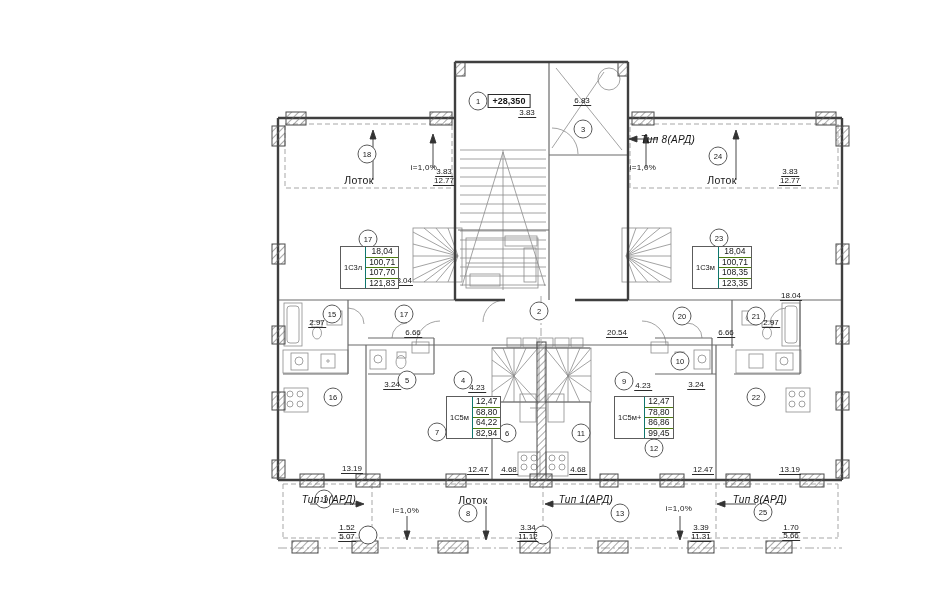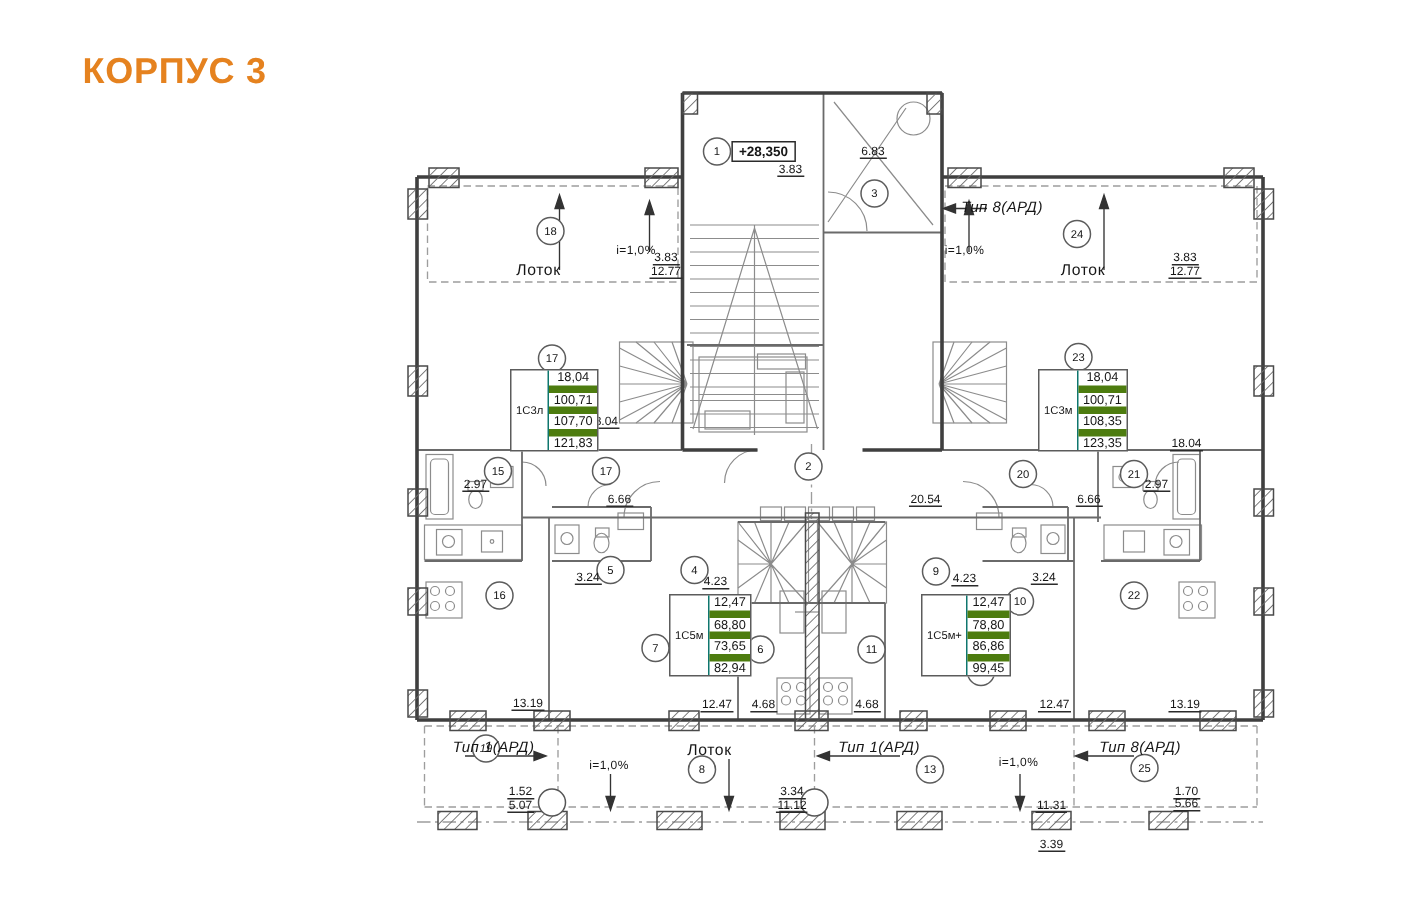--- a/index.html
+++ b/index.html
@@ -15,30 +15,29 @@
   #labels > div{position:absolute;transform:translate(-50%,-50%);color:#161616;white-space:nowrap;}
   .circ{width:17px;height:17px;border:1px solid #5c5c5c;border-radius:50%;background:#fff;
         font-size:7.5px;display:flex;align-items:center;justify-content:center;}
   .dim{font-size:8px;border-bottom:1px solid #2b2b2b;padding:0 1px 0 1px;line-height:9px;}
   .lbl{font-size:10.5px;letter-spacing:.4px;}
   .typ{font-size:10px;font-style:italic;letter-spacing:.3px;}
   .slope{font-size:8px;transform:translate(-50%,-50%) rotate(-90deg);letter-spacing:.3px;}
   .elev{font-size:9px;font-weight:bold;border:1px solid #2b2b2b;background:#fff;padding:1px 4px;line-height:10px;}
   .apt{transform:none !important;display:flex;border:1px solid #5c5c5c;background:#fff;}
   .apt .apt-t{font-size:7.5px;display:flex;align-items:center;padding:0 3px;border-right:1px solid #0f766e;}
-  .apt .apt-v div{font-size:8.5px;line-height:9.5px;padding:0 3px;border-bottom:5px solid #4d7c0f;text-align:center;}
+  .apt .apt-v div{font-size:8.5px;line-height:9.5px;padding:0 3px;border-bottom:1px solid #4d7c0f;text-align:center;}
   .apt .apt-v div:last-child{border-bottom:none;}
 </style>
 </head>
 <body>
 
 <div class="stage">
 
   <div class="title">
-    <div class="t1" style="color: rgb(229, 130, 31);">КОРПУС 3</div>
   </div>
 
   <svg class="draw" width="941" height="600" viewBox="0 0 941 600">
     <defs>
       <pattern id="h" width="5" height="5" patternUnits="userSpaceOnUse" patternTransform="rotate(45)">
         <line x1="0" y1="0" x2="0" y2="5" stroke="#6f6f6f" stroke-width="1.2"></line>
       </pattern>
     </defs>
 
     <g stroke="#9d9d9d" stroke-width="0.9" fill="none" stroke-dasharray="5,3">
@@ -224,21 +223,21 @@
   <div id="labels">
       <div class="circ" style="left: 478px; top: 101px;">1</div>
       <div class="circ" style="left: 539px; top: 311px;">2</div>
       <div class="circ" style="left: 583px; top: 129px;">3</div>
       <div class="circ" style="left: 463px; top: 380px;">4</div>
       <div class="circ" style="left: 407px; top: 380px;">5</div>
       <div class="circ" style="left: 507px; top: 433px;">6</div>
       <div class="circ" style="left: 437px; top: 432px;">7</div>
       <div class="circ" style="left: 468px; top: 513px;">8</div>
       <div class="circ" style="left: 624px; top: 381px;">9</div>
-      <div class="circ" style="left: 680px; top: 401px;">10</div>
+      <div class="circ" style="left: 680px; top: 361px;">10</div>
       <div class="circ" style="left: 581px; top: 433px;">11</div>
       <div class="circ" style="left: 654px; top: 448px;">12</div>
       <div class="circ" style="left: 620px; top: 513px;">13</div>
       <div class="circ" style="left: 404px; top: 314px;">17</div>
       <div class="circ" style="left: 332px; top: 314px;">15</div>
       <div class="circ" style="left: 333px; top: 397px;">16</div>
       <div class="circ" style="left: 368px; top: 239px;">17</div>
       <div class="circ" style="left: 367px; top: 154px;">18</div>
       <div class="circ" style="left: 324px; top: 499px; font-style: italic;">19</div>
       <div class="circ" style="left: 682px; top: 316px;">20</div>
@@ -267,21 +266,21 @@
       <div class="dim" style="left: 352px; top: 469px;">13.19</div>
       <div class="dim" style="left: 790px; top: 470px;">13.19</div>
       <div class="dim" style="left: 478px; top: 470px;">12.47</div>
       <div class="dim" style="left: 703px; top: 470px;">12.47</div>
       <div class="dim" style="left: 509px; top: 470px;">4.68</div>
       <div class="dim" style="left: 578px; top: 470px;">4.68</div>
       <div class="dim" style="left: 347px; top: 528px;">1.52</div>
       <div class="dim" style="left: 347px; top: 537px;">5.07</div>
       <div class="dim" style="left: 528px; top: 528px;">3.34</div>
       <div class="dim" style="left: 528px; top: 537px;">11.12</div>
-      <div class="dim" style="left: 701px; top: 528px; margin-top: 35px;">3.39</div>
+      <div class="dim" style="left: 701px; top: 528px;">3.39</div>
       <div class="dim" style="left: 701px; top: 537px;">11.31</div>
       <div class="dim" style="left: 791px; top: 528px;">1.70</div>
       <div class="dim" style="left: 791px; top: 536px;">5.66</div>
       <div class="lbl" style="left: 359px; top: 180px;">Лоток</div>
       <div class="lbl" style="left: 722px; top: 180px;">Лоток</div>
       <div class="lbl" style="left: 473px; top: 500px;">Лоток</div>
       <div class="typ" style="left: 668px; top: 139px;">Тип 8(АРД)</div>
       <div class="typ" style="left: 329px; top: 499px;">Тип 1(АРД)</div>
       <div class="typ" style="left: 586px; top: 499px;">Тип 1(АРД)</div>
       <div class="typ" style="left: 760px; top: 499px;">Тип 8(АРД)</div>
@@ -306,21 +305,21 @@
           <div>100,71</div>
           <div>108,35</div>
           <div>123,35</div>
         </div>
       </div>
       <div class="apt" style="left: 446px; top: 396px;">
         <div class="apt-t">1С5м</div>
         <div class="apt-v">
           <div>12,47</div>
           <div>68,80</div>
-          <div>73,65</div>
+          <div>64,22</div>
           <div>82,94</div>
         </div>
       </div>
       <div class="apt" style="left: 614px; top: 396px;">
         <div class="apt-t">1С5м+</div>
         <div class="apt-v">
           <div>12,47</div>
           <div>78,80</div>
           <div>86,86</div>
           <div>99,45</div>

